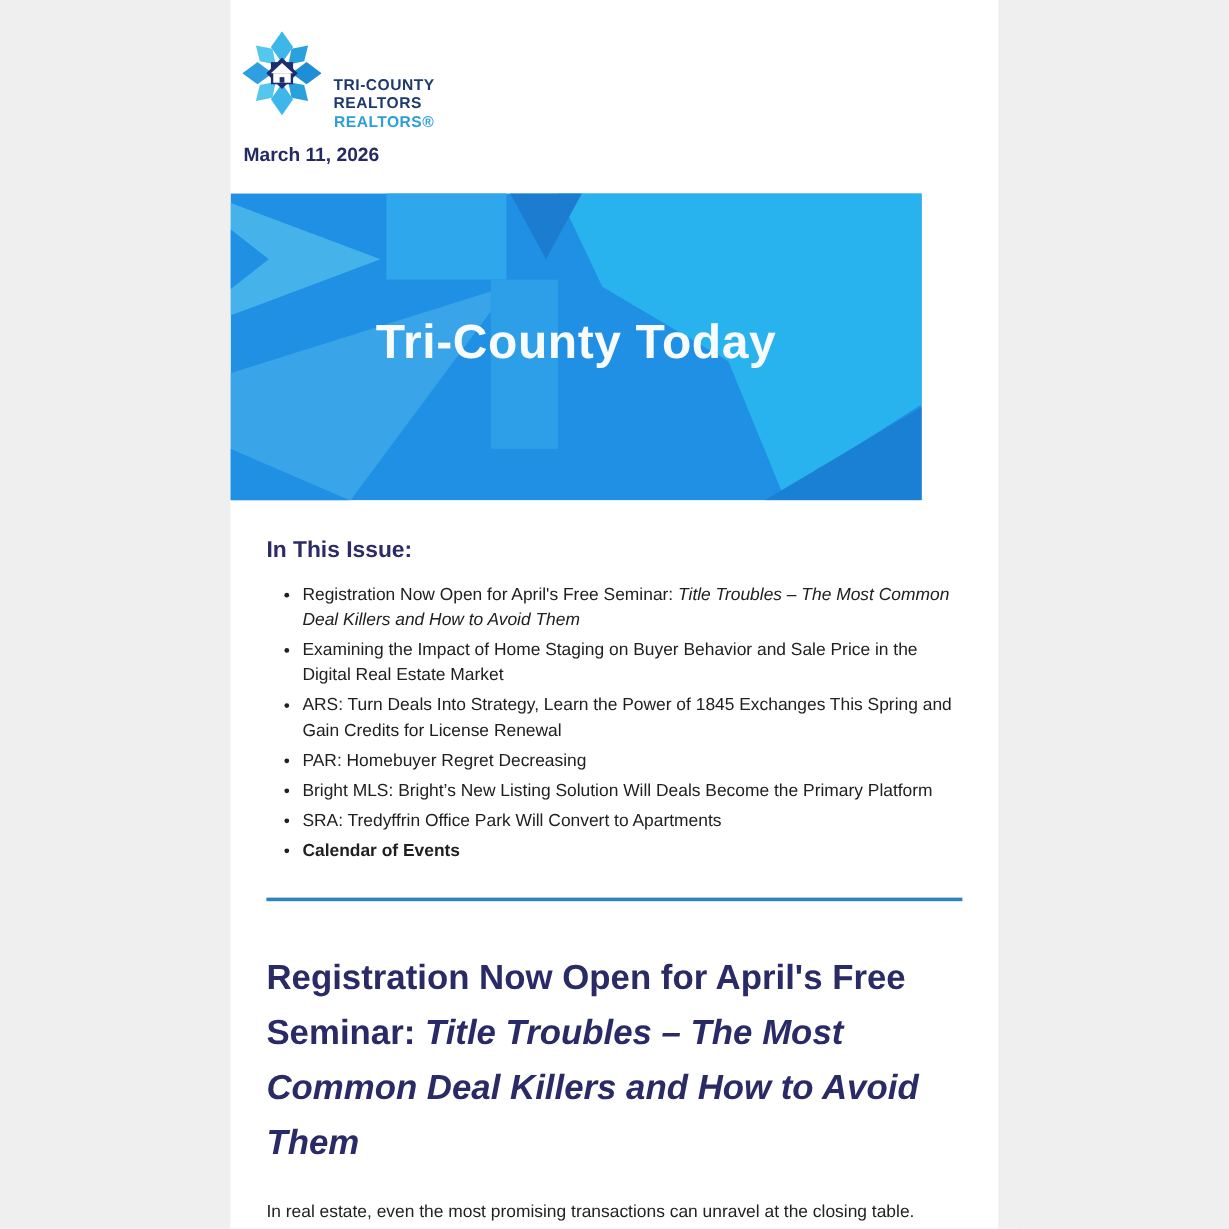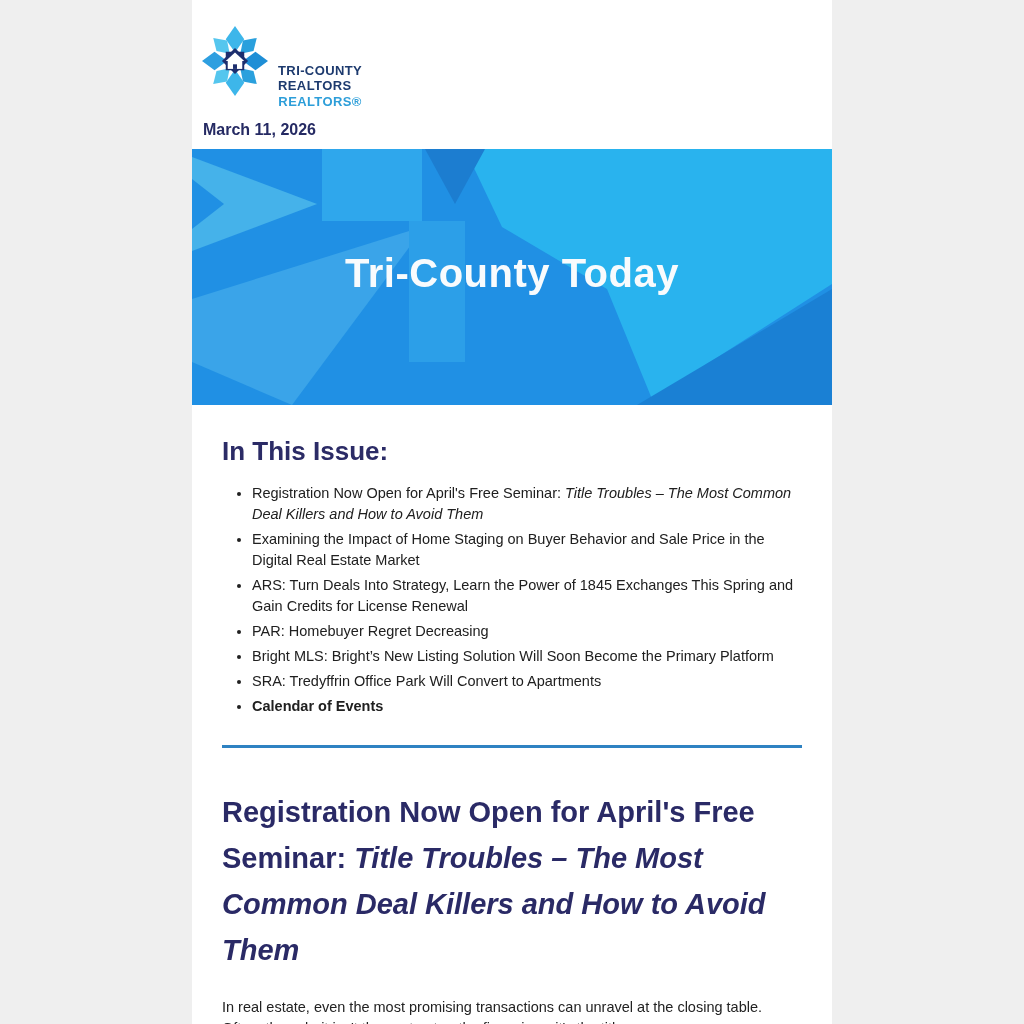--- a/index.html
+++ b/index.html
@@ -26,37 +26,37 @@
   .logo-text .l3 {
     font-size:13px; font-weight:bold; letter-spacing:0.4px; color:#2d9ed9;text-align:center;
   }
   .date-line {
     margin:12px 0 0 1px;
     font-size:16px; font-weight:bold; color:#252a63;
   }
   
   .hero {
     position:relative;
-    width:640px; height:256px;
-    margin-top:10px;
+    width:576px; height:256px;
+    margin-top:22px;
     overflow:hidden;
   }
   .hero svg { position:absolute; inset:0; display:block; }
   .hero-title {
     position:absolute; left:0; right:0; top:102px;
     text-align:center;
     font-size:40px; font-weight:bold;
     color:#f8fbfd;
     letter-spacing:0.5px;
   }
   
   .main { padding:0 30px; }
   .issue-heading {
     margin-top:31px;
-    font-size:26px; font-weight:bold; color:#2b2b66;
+    font-size:19px; font-weight:bold; color:#2b2b66;
   }
   .issue-list { margin:16px 0 0 0; padding-left:30px; list-style:disc; }
   .issue-list li {
     font-size:14.5px; line-height:21px; color:#202020;
     margin-bottom:4px;
   }
   .issue-list li.bold { font-weight:bold; }
   .issue-list li .it { font-style:italic; }
   .divider {
     border:none; height:3px; background:#2e82c2;
@@ -146,21 +146,21 @@
 
   <div class="main">
 
     <h2 class="issue-heading">In This Issue:</h2>
 
     <ul class="issue-list">
       <li><span>Registration Now Open for April's Free Seminar: </span><span class="it">Title Troubles – The Most Common Deal Killers and How to Avoid Them</span></li>
       <li><span>Examining the Impact of Home Staging on Buyer Behavior and Sale Price in the Digital Real Estate Market</span></li>
       <li><span>ARS: Turn Deals Into Strategy, Learn the Power of 1845 Exchanges This Spring and Gain Credits for License Renewal</span></li>
       <li><span>PAR: Homebuyer Regret Decreasing</span></li>
-      <li><span>Bright MLS: Bright’s New Listing Solution Will Soon Become the Primary Platform</span></li>
+      <li><span>Bright MLS: Bright’s New Listing Solution Will Deals Become the Primary Platform</span></li>
       <li><span>SRA: Tredyffrin Office Park Will Convert to Apartments</span></li>
       <li class="bold"><span>Calendar of Events</span></li>
     </ul>
 
     <hr class="divider">
 
     <h1 class="article-title"><span>Registration Now Open for April's Free Seminar: </span><span class="it">Title Troubles – The Most Common Deal Killers and How to Avoid Them</span></h1>
 
     <div class="article-body">
       <p>In real estate, even the most promising transactions can unravel at the closing table. Often, the culprit isn't the contract or the financing—it's the title.</p>

